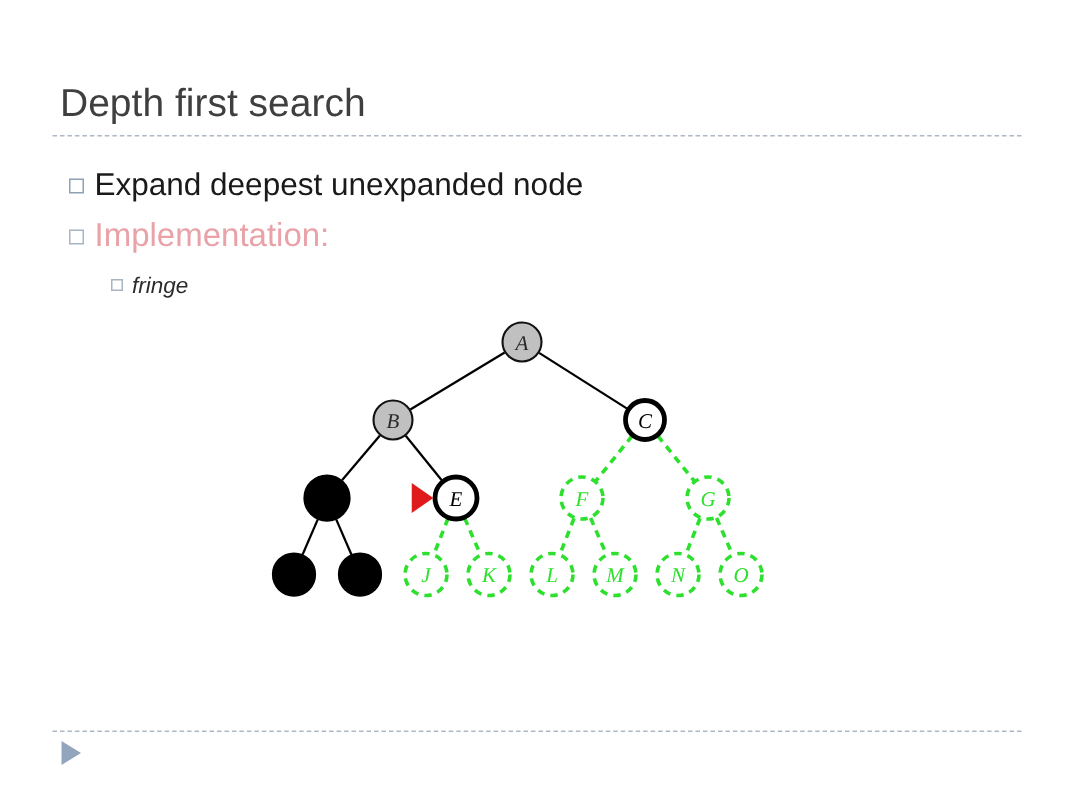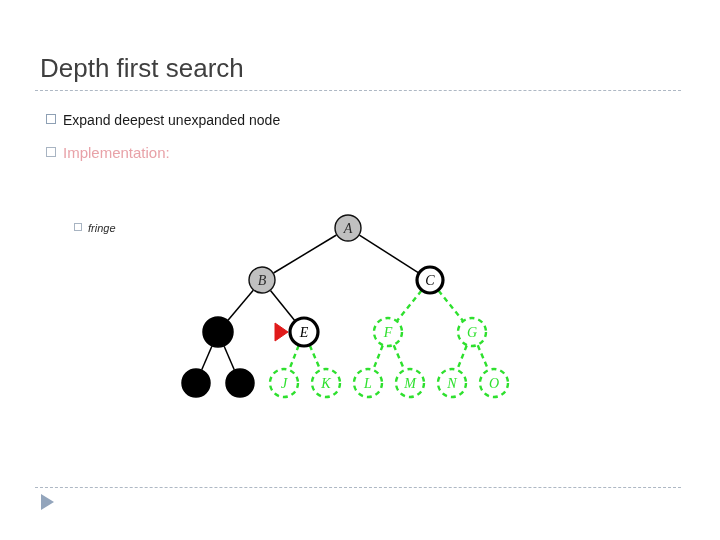--- a/index.html
+++ b/index.html
@@ -68,38 +68,37 @@
   .sq.small {
     width: 6px;
     height: 6px;
     border-width: 1.2px;
     margin-right: 6px;
   }
 
   #bullet-1 {
     left: 46px;
     top: 112px;
-    font-size: 14px;
+    font-size: 21px;
     color: #1a1a1a;
   }
 
   #bullet-2 {
     left: 46px;
     top: 144px;
-    font-size: 15px;
+    font-size: 22px;
     color: #e8a2a8;
   }
   #bullet-2 .sq { border-color: #a8b4c2; }
 
   #bullet-3 {
     left: 74px;
     top: 182px;
-    font-size: 11px;
+    font-size: 15px;
     color: #2b2b2b;
-    margin-top: 40px;
   }
   #bullet-3 .sq { border-color: #a8b4c2; }
   .ital { font-style: italic; }
 
   
   #tree-figure {
     position: absolute;
     left: 170px;
     top: 205px;
     width: 370px;

